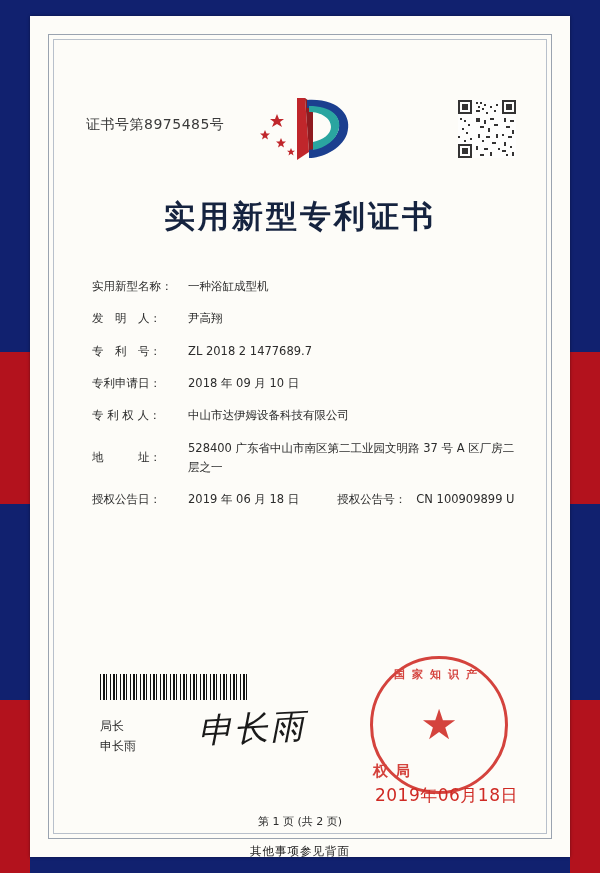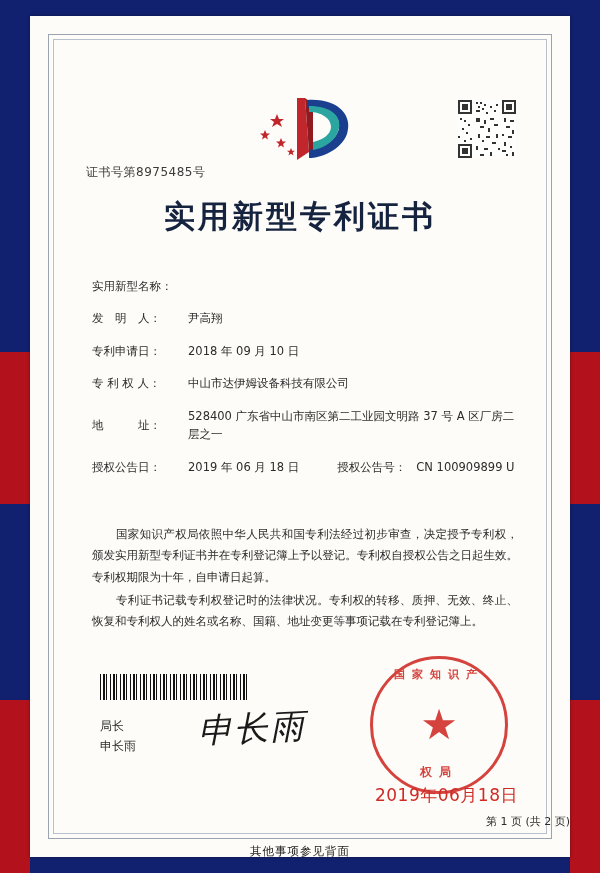--- a/index.html
+++ b/index.html
@@ -71,25 +71,24 @@
   }
   
   .header {
     position: absolute;
     left: 34px; top: 72px; right: 34px;
     height: 90px;
   }
   .cert-no {
     position: absolute;
     left: 22px; top: 28px;
-    font-size: 12px;
+    font-size: 14px;
     color: #3a3a3a;
     letter-spacing: 0.5px;
     font-family: "DejaVu Sans", sans-serif;
-    margin-top: 48px;
   }
   .logo {
     position: absolute;
     left: 50%;
     transform: translateX(-50%);
     top: 2px;
     width: 130px; height: 78px;
   }
   .qr {
     position: absolute;
@@ -208,22 +207,21 @@
     text-align: center;
     font-size: 11px;
     letter-spacing: 7px;
     color: #cf2a24;
     font-weight: bold;
     font-family: Liberation Mono, monospace;
   }
   .seal-text-bottom {
     position: absolute;
     left: 0; right: 0; bottom: 10px;
-    text-align: center;
-    font-size: 12px;
+    font-size: 15px;
     letter-spacing: 7px;
     color: #cf2a24;
     font-weight: bold;
   }
   .seal-star {
     position: absolute;
     left: 50%; top: 50%;
     transform: translate(-50%,-50%);
     font-size: 42px;
     color: #cf2a24;
@@ -233,21 +231,21 @@
     position: absolute;
     right: 52px; top: 768px;
     font-size: 17px;
     color: #cf2a24;
     letter-spacing: 0.5px;
   }
   .page-no {
     position: absolute;
     left: 0; right: 0;
     top: 798px;
-    text-align: right;
+    text-align: center;
     font-size: 11px;
     color: #2c2c2c;
   }
   .footnote {
     position: absolute;
     left: 0; right: 0;
     bottom: 14px;
     text-align: center;
     font-size: 11.5px;
     color: #1d1d1d;
@@ -354,27 +352,32 @@
           </svg>
         </div>
       </div>
 
       <div class="title">实用新型专利证书</div>
 
       <div class="fields">
 
         <div class="field-row">
           <div class="field-label">实用新型名称：</div>
+          <div class="field-value">一种浴缸成型机</div>
         </div>
 
         <div class="field-row">
           <div class="field-label">发　明　人：</div>
           <div class="field-value">尹高翔</div>
         </div>
 
+        <div class="field-row">
+          <div class="field-label">专　利　号：</div>
+          <div class="field-value">ZL 2018 2 1477689.7</div>
+        </div>
 
         <div class="field-row">
           <div class="field-label">专利申请日：</div>
           <div class="field-value">2018 年 09 月 10 日</div>
         </div>
 
         <div class="field-row">
           <div class="field-label">专 利 权 人：</div>
           <div class="field-value">中山市达伊姆设备科技有限公司</div>
         </div>
@@ -386,24 +389,20 @@
 
         <div class="field-row two-col">
           <div class="field-label">授权公告日：</div>
           <div class="field-value" style="flex:0 0 auto;">2019 年 06 月 18 日</div>
           <div class="col2-label">授权公告号：</div>
           <div class="col2-value">CN 100909899 U</div>
         </div>
 
       </div>
 
-      <div class="paragraphs">
-        <p>国家知识产权局依照中华人民共和国专利法经过初步审查，决定授予专利权，颁发实用新型专利证书并在专利登记簿上予以登记。专利权自授权公告之日起生效。专利权期限为十年，自申请日起算。</p>
-        <p>专利证书记载专利权登记时的法律状况。专利权的转移、质押、无效、终止、恢复和专利权人的姓名或名称、国籍、地址变更等事项记载在专利登记簿上。</p>
-      </div>
 
       <div class="barcode"></div>
 
       <div class="signer">
         <div>局长</div>
         <div>申长雨</div>
       </div>
 
       <div class="handwriting">申长雨</div>
 

